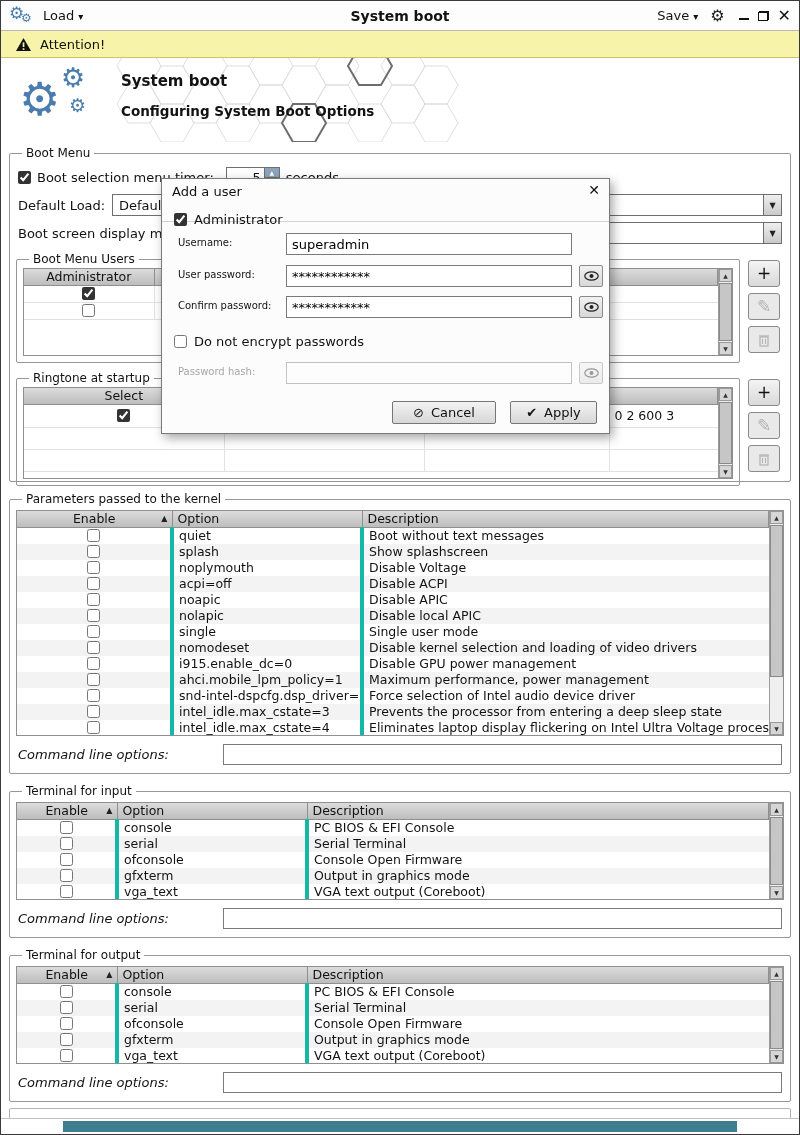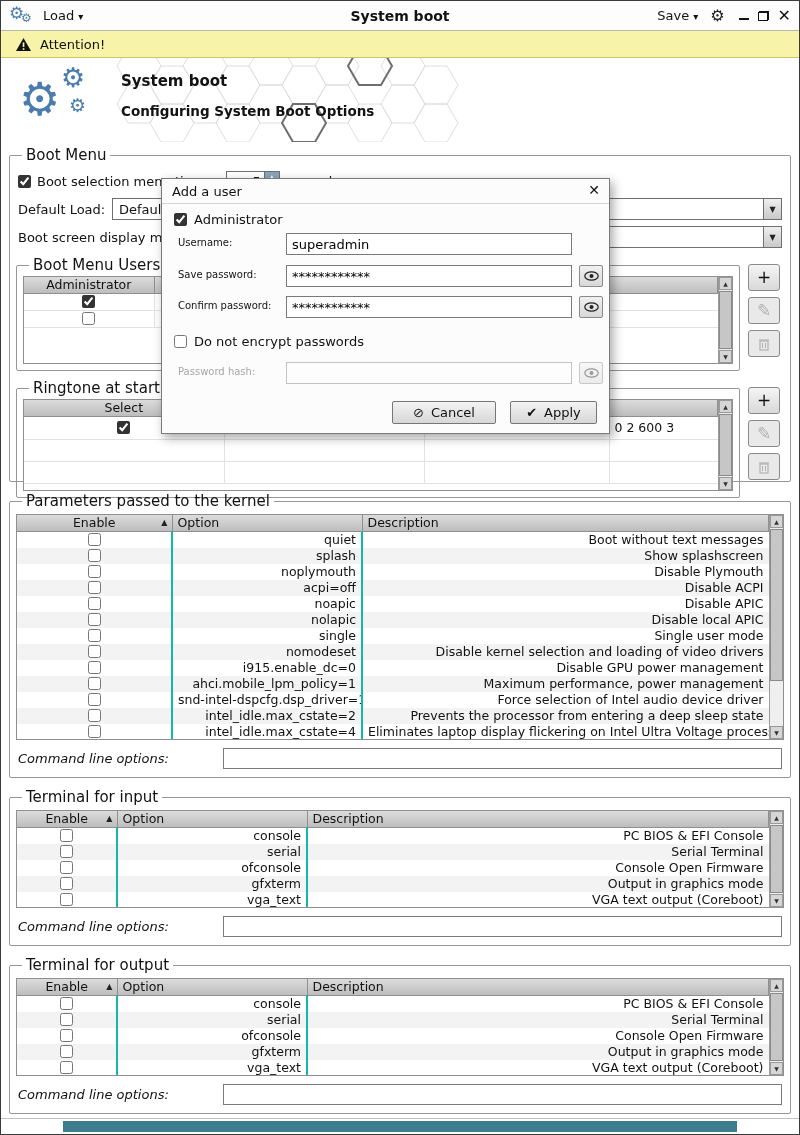--- a/index.html
+++ b/index.html
@@ -37,21 +37,21 @@
   .hexes { position:absolute; left:108px; top:0; }
   .logo { position:absolute; left:16px; top:4px; width:86px; height:76px; color:var(--accent-blue,#4a7dad); }
   .logo .g1 { position:absolute; left:2px; top:14px; font-size:46px; line-height:1; }
   .logo .g2 { position:absolute; left:44px; top:2px; font-size:27px; line-height:1; }
   .logo .g3 { position:absolute; left:52px; top:34px; font-size:19px; line-height:1; }
   .header-titles { position:absolute; left:120px; top:14px; }
   .header-title { font-weight:bold; font-size:15px; margin-bottom:13px; }
   .header-subtitle { font-weight:bold; font-size:13.5px; }
   
   fieldset { border:1px solid #979797; border-radius:2px; margin:4px 8px 6px; padding:2px 6px 6px; }
-  legend { font-size:15px; padding:0 4px; margin-left:6px; }
+  legend { font-size:12px; padding:0 4px; margin-left:6px; }
   fieldset.sub { margin:2px 0 6px; }
   .frow { display:flex; align-items:center; gap:6px; margin:4px 2px 6px; height:22px; }
   input[type="checkbox"] { width:13px; height:13px; accent-color:#333; }
   .spin { display:flex; width:54px; height:21px; border:1px solid #6f6f6f; background:#fff; }
   .spin .val { flex:1; text-align:right; padding:2px 3px 0 0; font-size:13px; }
   .spin .arrows { width:15px; display:flex; flex-direction:column; border-left:1px solid #6f6f6f; }
   .spin .sa { flex:1; display:flex; align-items:center; justify-content:center; font-size:6px; color:#222; background:#dcdcdc; }
   .spin .sa.up { background:#8aa4bd; color:#fff; border-bottom:1px solid #6f6f6f; }
   .fakeselect { flex:1; height:22px; border:1px solid #6f6f6f; background:#fff; display:flex; align-items:stretch; }
   .fakeselect .txt { flex:1; padding:3px 6px 0; font-size:13px; overflow:hidden; white-space:nowrap; }
@@ -70,21 +70,21 @@
   .tblarea { flex:1; overflow:hidden; background:#fff; }
   table { width:100%; border-collapse:collapse; table-layout:fixed; font-size:12.5px; }
   th { background:linear-gradient(#dcdcdc,#bdbdbd); border:1px solid #8f8f8f; border-top:none;
     font-weight:normal; text-align:left; height:16px; padding:0 5px; position:relative; font-size:12.5px; }
   th:first-child { border-left:none; }
   th.th-en { text-align:center; }
   th .sort { position:absolute; right:4px; top:3px; font-size:8px; color:#222; }
   td { height:16px; padding:0 5px; overflow:hidden; white-space:nowrap; }
   td.c-en { text-align:center; padding:0; }
   td.c-en input { position:relative; top:1px; }
-  td.c-opt, td.c-desc { border-left:2px solid #14b8a6;text-align:right; }
+  td.c-opt, td.c-desc { border-left:4px solid #14b8a6; }
   tr.alt td { background:#f3f3f3; }
   
   .vscroll { width:14px; border-left:1px solid #9c9c9c; background:#efefef; display:flex; flex-direction:column; }
   .sarrow { height:13px; background:#d6d6d6; border:1px solid #999; display:flex; align-items:center; justify-content:center; font-size:6px; color:#333; }
   .strack { flex:1; position:relative; }
   .sthumb { position:absolute; left:0; right:0; top:1px; background:#c6c6c6; border:1px solid #8a8a8a; }
   .sthumb.full { bottom:1px; }
   
   .userbox { height:88px; }
   .ringbox { height:92px; }
@@ -98,21 +98,21 @@
   .tbl-h { margin-top:2px; }
   .kernelbox { height:226px; }
   .termbox { height:98px; }
   
   .statusline { margin:6px 8px 0; height:20px; border:1px solid #b5b5b5; border-radius:2px; background:#fff; }
   .footer { position:absolute; left:0; right:0; bottom:0; height:16px; border-top:1px solid #c2c2c2; background:#fff; }
   .footer-bar { margin:2px 62px 0; height:11px; background:var(--footer-bar,#3d7d8e); }
   
   .dialog { position:absolute; left:160px; top:177px; width:449px; height:256px; background:#fcfcfc;
     border:1px solid #7a7a7a; box-shadow:3px 4px 10px rgba(0,0,0,0.35); z-index:50; }
-  .dlg-title { position:absolute; top:0; left:0; right:0; height:25px; border-bottom:1px solid #d2d2d2; padding:5px 10px 17px; font-size:13px; }
+  .dlg-title { position:absolute; top:0; left:0; right:0; height:43px; border-bottom:1px solid #d2d2d2; padding:5px 10px 17px; font-size:13px; }
   .dlg-close { position:absolute; top:4px; right:9px; font-size:14px; line-height:14px; color:#111; }
   .dlg-check { position:absolute; left:12px; display:flex; align-items:center; gap:7px; font-size:13px; }
   .dlg-label { position:absolute; left:16px; font-size:10px; }
   .dlg-label.disabled { color:#a6a6a6; }
   .dlg-input { position:absolute; left:124px; width:286px; height:22px; border:1px solid #7a7a7a; background:#fff; padding:0 5px; font-family:inherit; font-size:13px; }
   .dlg-input.disabled { border-color:#c2c2c2; background:#fdfdfd; }
   .eye-btn { position:absolute; left:417px; width:24px; height:22px; border:1px solid #8a8a8a; border-radius:2px;
     background:linear-gradient(#f1f1f1,#d8d8d8); display:flex; align-items:center; justify-content:center; }
   .eye-btn.disabled { opacity:0.45; }
   .dlg-btn { position:absolute; top:222px; height:23px; border:1px solid #767676; border-radius:2px;
@@ -380,21 +380,21 @@
                 <td class="c-desc">Boot without text messages</td>
               </tr>
               <tr class="alt">
                 <td class="c-en"><input type="checkbox" style=""></td>
                 <td class="c-opt">splash</td>
                 <td class="c-desc">Show splashscreen</td>
               </tr>
               <tr>
                 <td class="c-en"><input type="checkbox" style=""></td>
                 <td class="c-opt">noplymouth</td>
-                <td class="c-desc">Disable Plymouth</td>
+                <td class="c-desc">Disable Voltage</td>
               </tr>
               <tr class="alt">
                 <td class="c-en"><input type="checkbox" style=""></td>
                 <td class="c-opt">acpi=off</td>
                 <td class="c-desc">Disable ACPI</td>
               </tr>
               <tr>
                 <td class="c-en"><input type="checkbox" style=""></td>
                 <td class="c-opt">noapic</td>
                 <td class="c-desc">Disable APIC</td>
@@ -424,21 +424,21 @@
                 <td class="c-opt">ahci.mobile_lpm_policy=1</td>
                 <td class="c-desc">Maximum performance, power management</td>
               </tr>
               <tr>
                 <td class="c-en"><input type="checkbox" style=""></td>
                 <td class="c-opt">snd-intel-dspcfg.dsp_driver=1</td>
                 <td class="c-desc">Force selection of Intel audio device driver</td>
               </tr>
               <tr class="alt">
                 <td class="c-en"><input type="checkbox" style=""></td>
-                <td class="c-opt">intel_idle.max_cstate=2</td>
+                <td class="c-opt">intel_idle.max_cstate=3</td>
                 <td class="c-desc">Prevents the processor from entering a deep sleep state</td>
               </tr>
               <tr>
                 <td class="c-en"><input type="checkbox" style=""></td>
                 <td class="c-opt">intel_idle.max_cstate=4</td>
                 <td class="c-desc">Eliminates laptop display flickering on Intel Ultra Voltage processors</td>
               </tr>
             </tbody>
         </table>
       </div>
@@ -594,21 +594,21 @@
     </div>
 
     <div class="dlg-check" style="top:33px;">
       <input type="checkbox" checked="" style="">
       <span>Administrator</span>
     </div>
 
     <label class="dlg-label" style="top:58px;">Username:</label>
     <input class="dlg-input" style="top: 54px;" type="text" value="superadmin">
 
-    <label class="dlg-label" style="top:90px;">Save password:</label>
+    <label class="dlg-label" style="top:90px;">User password:</label>
     <input class="dlg-input" style="top: 86px;" type="text" value="************">
     <div class="eye-btn" style="top:86px;">
       <svg width="15" height="10" viewBox="0 0 15 10">
         <ellipse cx="7.5" cy="5" rx="6.7" ry="4.2" fill="none" stroke="#222" stroke-width="1.2"></ellipse>
         <circle cx="7.5" cy="5" r="2" fill="#222"></circle>
       </svg>
     </div>
 
     <label class="dlg-label" style="top:121px;">Confirm password:</label>
     <input class="dlg-input" style="top: 117px;" type="text" value="************">

